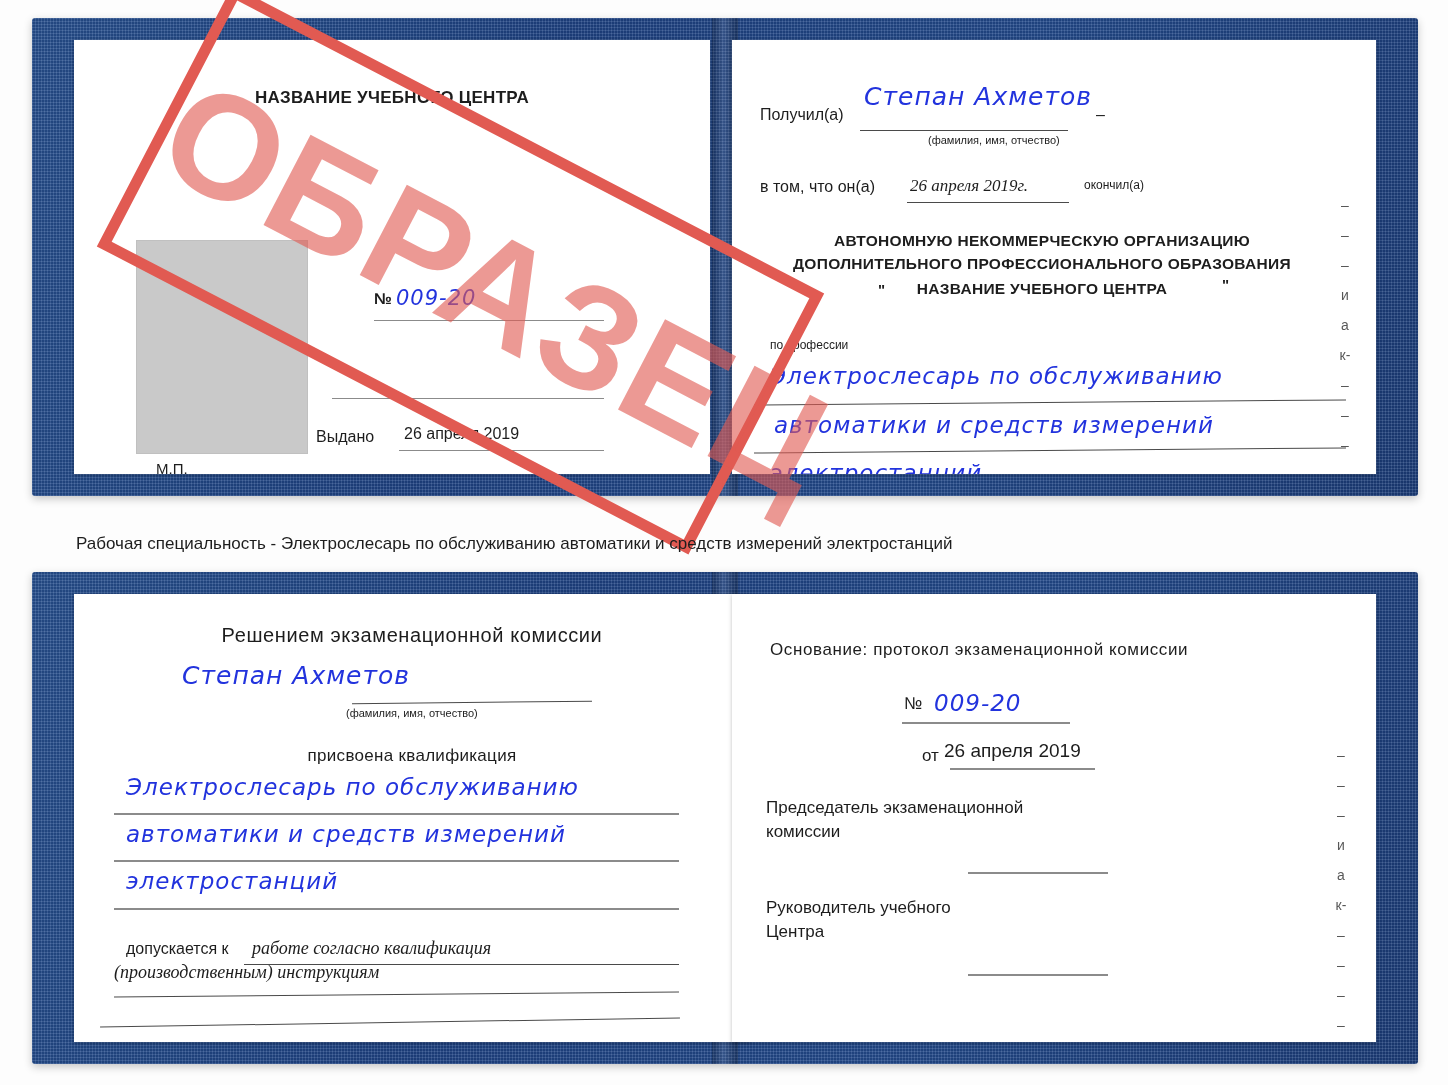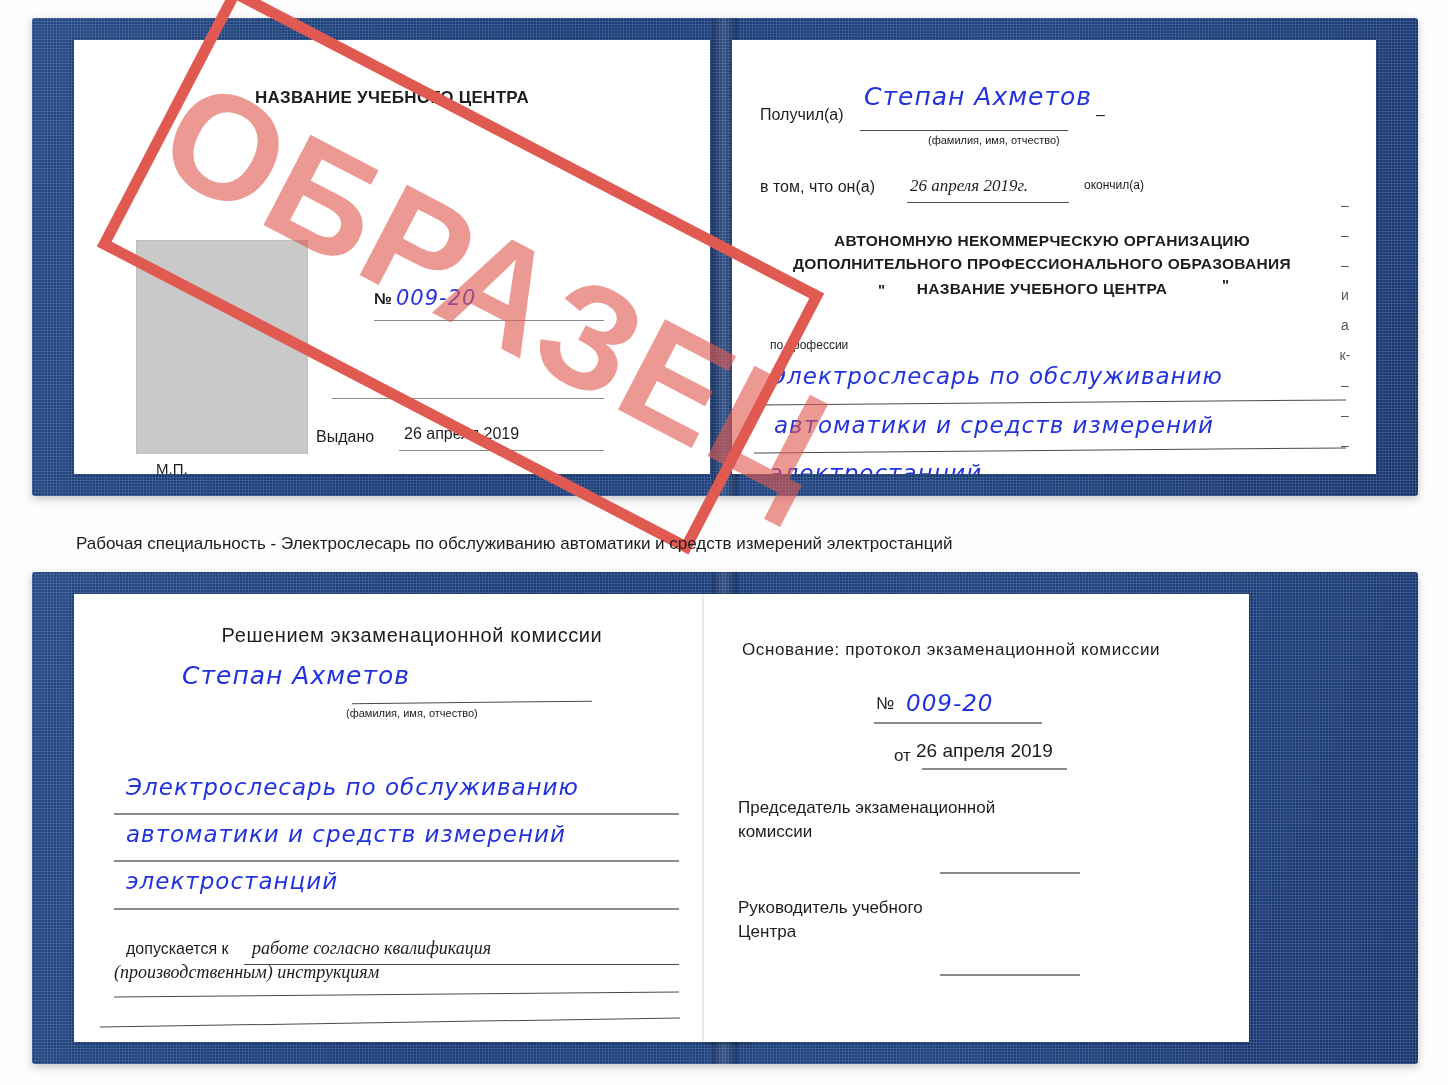--- a/index.html
+++ b/index.html
@@ -224,41 +224,42 @@
 
   <div class="page" id="page-bot-left" style="left:42px; top:22px; width:636px; height:448px;padding-left:40px;">
     <div class="page-inner">
 
       <div class="center-head" style="left:0; right:0; top:30px; font-size:20px; font-weight:normal; letter-spacing:.6px;">Решением экзаменационной комиссии</div>
 
       <div class="hand" style="left:108px; top:67px; font-size:25px;">Степан Ахметов</div>
       <div class="rule dark" style="left:278px; top:108px; width:240px; transform:rotate(-0.6deg);"></div>
       <div class="tiny" style="left:272px; top:113px; font-size:11px;">(фамилия, имя, отчество)</div>
 
+      <div class="center-head" style="left:0; right:0; top:152px; font-size:17px; font-weight:normal;">присвоена квалификация</div>
 
       <div class="hand" style="left:52px; top:180px; font-size:23px;">Электрослесарь по обслуживанию</div>
       <div class="rule" style="left:40px; top:219px; width:565px; height:2px;"></div>
 
       <div class="hand" style="left:52px; top:227px; font-size:23px;">автоматики и средств измерений</div>
       <div class="rule" style="left:40px; top:266px; width:565px; height:2px;"></div>
 
       <div class="hand" style="left:52px; top:274px; font-size:23px;">электростанций</div>
       <div class="rule" style="left:40px; top:314px; width:565px; height:2px;"></div>
 
       <div class="t" style="left:52px; top:346px; font-size:16px;">допускается к</div>
       <div class="ital" style="left:178px; top:344px; font-size:18px;">работе согласно квалификация</div>
       <div class="rule dark" style="left:170px; top:370px; width:435px;"></div>
 
       <div class="ital" style="left:40px; top:368px; font-size:18px;">(производственным) инструкциям</div>
       <div class="rule dark" style="left:40px; top:400px; width:565px; transform:rotate(-0.5deg);"></div>
       <div class="rule dark" style="left:26px; top:428px; width:580px; transform:rotate(-0.9deg);"></div>
     </div>
   </div>
 
-  <div class="page" id="page-bot-right" style="left:672px; top:22px; width:545px; height:448px;">
+  <div class="page" id="page-bot-right" style="left:700px; top:22px; width:644px; height:448px;">
     <div class="page-inner">
 
       <div class="t" style="left:38px; top:46px; font-size:17px; letter-spacing:.6px;">Основание: протокол экзаменационной комиссии</div>
 
       <div class="t" style="left:172px; top:100px; font-size:17px;">№</div>
       <div class="hand" style="left:202px; top:96px; font-size:23px;">009-20</div>
       <div class="rule" style="left:170px; top:128px; width:168px; height:2px;"></div>
 
       <div class="t" style="left:190px; top:152px; font-size:17px;">от</div>
       <div class="t" style="left:212px; top:146px; font-size:19px;">26 апреля 2019</div>

